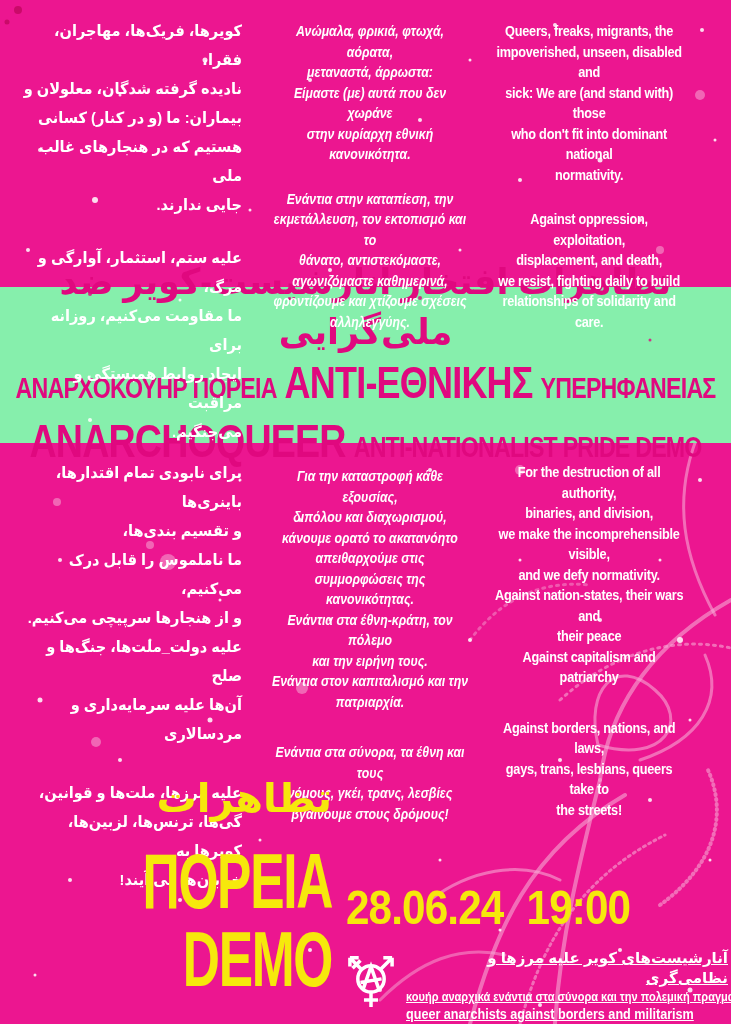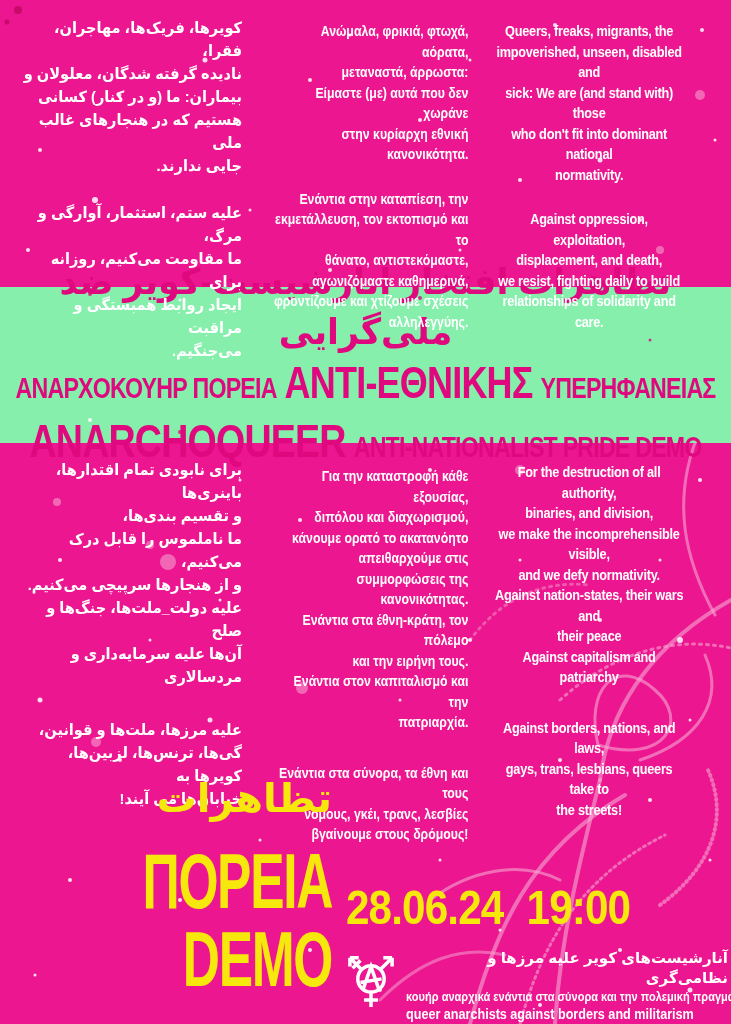--- a/index.html
+++ b/index.html
@@ -9,23 +9,23 @@
     font-family:"Liberation Sans","DejaVu Sans",sans-serif;
     font-weight:bold;color:#ffffff;
   }
   .decor,.speckles{position:absolute;left:0;top:0;width:731px;height:1024px;pointer-events:none;}
   .decor{z-index:0;}
   .speckles{z-index:5;}
 
   
   .col{position:absolute;z-index:2;}
   .col p{margin:0 0 24px 0;white-space:pre-line;}
-  .col-fa{left:6px;top:16px;width:236px;direction:rtl;text-align:right;font-size:15.5px;line-height:23px;}
+  .col-fa{left:6px;top:16px;width:236px;direction:rtl;text-align:right;font-size:15.5px;line-height:29px;}
   .col-fa p{transform:scaleX(.94);transform-origin:100% 0;}
-  .col-el{left:250px;top:21px;width:240px;text-align:right;font-size:15px;line-height:20.5px;}
+  .col-el{left:250px;top:21px;width:240px;text-align:center;font-size:15px;line-height:20.5px;font-style:italic;}
   .col-el p{transform:scaleX(.82);transform-origin:50% 0;}
   .col-en{left:494px;top:21px;width:232px;text-align:center;font-size:15.5px;line-height:20.5px;letter-spacing:-.3px;}
   .col-en p{transform:scaleX(.82);transform-origin:0 0;}
   .mid.col-fa{top:458px;}
   .mid.col-el{top:466px;}
   .mid.col-en{top:462px;}
   .mid p{margin-bottom:30px;}
 
   
   .banner{
@@ -55,21 +55,21 @@
   .v-el,.v-en{font-size:31px;line-height:40px;letter-spacing:-.5px;transform:scaleX(.78);transform-origin:0 50%;white-space:nowrap;}
   .datetime{
     position:absolute;z-index:2;left:346px;top:882px;color:#f6e80c;
     font-size:48px;line-height:52px;letter-spacing:-1px;word-spacing:14px;
     transform:scaleX(.88);transform-origin:0 50%;white-space:nowrap;
   }
 
   
   .tagline{position:absolute;z-index:2;left:342px;top:944px;display:flex;gap:6px;}
   .logo{width:58px;height:68px;flex:0 0 auto;}
-  .tg-text{width:322px;padding-top:4px;}
+  .tg-text{width:322px;padding-top:4px;text-decoration:underline;}
   .tg-fa{font-size:15px;line-height:20px;direction:rtl;text-align:right;}
   .tg-el{font-size:13px;line-height:17px;transform:scaleX(.85);transform-origin:0 50%;white-space:nowrap;}
   .tg-en{font-size:14px;line-height:18px;transform:scaleX(.9);transform-origin:0 50%;white-space:nowrap;}
 </style>
 </head>
 <body>
 
 <div class="poster">
 
   <svg class="decor" viewBox="0 0 731 1024" xmlns="http://www.w3.org/2000/svg">

